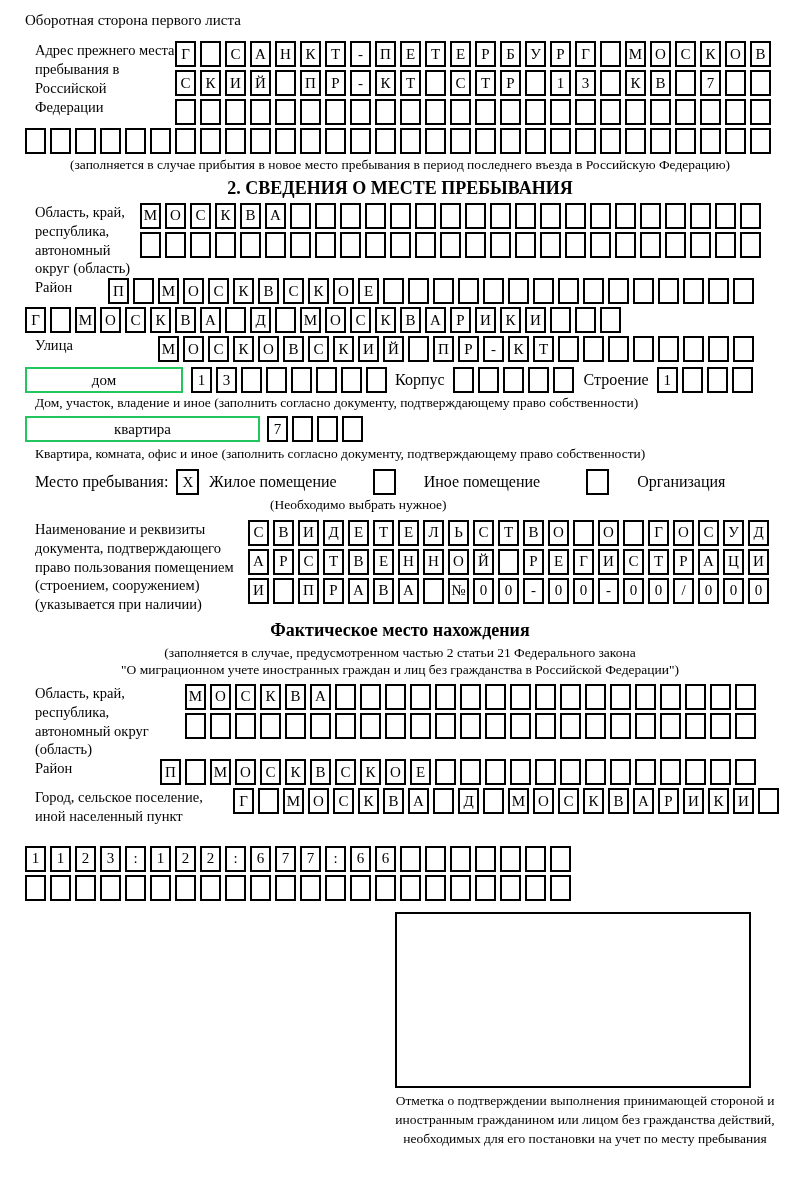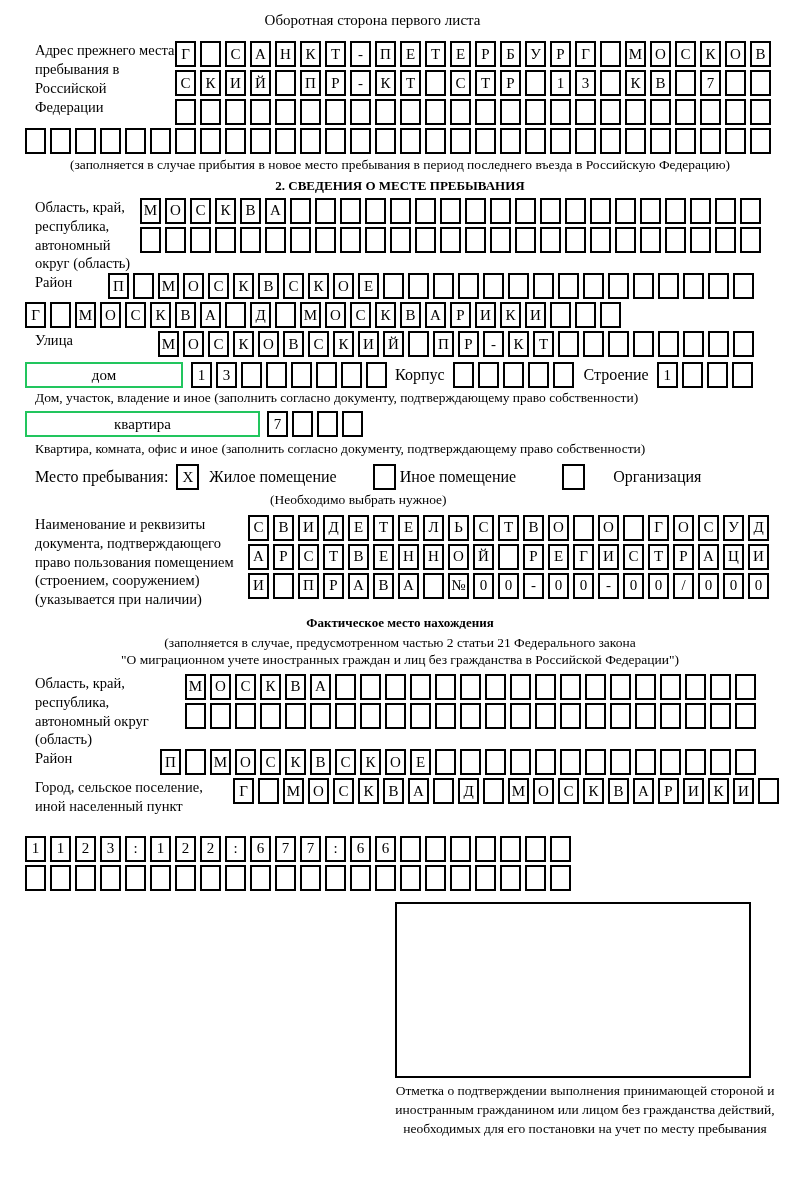--- a/index.html
+++ b/index.html
@@ -2,41 +2,41 @@
 <html><head>
 <meta charset="utf-8">
 <style>
   html,body{margin:0;padding:0;background:#fff;}
   body{
     width:800px;height:1180px;overflow:hidden;
     font-family:"Liberation Serif","DejaVu Serif",serif;
     color:#000;position:relative;box-sizing:border-box;
     padding:12px 25px 0 25px;
   }
-  .hdr{ text-align:center; padding-right:55px; font-size:15px; margin-bottom:12px;}
+  .hdr{ text-align:left; padding-right:55px; font-size:15px; margin-bottom:12px;}
   .frow{display:flex;align-items:flex-start;}
   .lbl{font-size:14.5px;line-height:1.3;padding-left:10px;box-sizing:border-box;flex-shrink:0;}
   .boxcol{display:flex;flex-direction:column;}
   .boxrow{display:flex;gap:4px;margin-bottom:3px;}
   .cell{
     width:21px;height:26px;border:2px solid #000;box-sizing:border-box;
     display:inline-flex;align-items:center;justify-content:center;
     font-size:15px;flex-shrink:0;background:#fff;
   }
   .typebox{
     border:2px solid #22c55e;height:26px;box-sizing:border-box;flex-shrink:0;
     display:flex;align-items:center;justify-content:center;font-size:15px;
   }
   .chk{
     width:23px;height:26px;border:2px solid #000;box-sizing:border-box;flex-shrink:0;
     display:inline-flex;align-items:center;justify-content:center;font-size:15px;
   }
   .note{font-size:13.5px;line-height:1.25;font-family:Liberation Serif, serif;}
   .note.center{text-align:center;}
-  .sect-title{font-size:13px;font-weight:bold;text-align:center;}
+  .sect-title{font-size:18px;font-weight:bold;text-align:center;}
   .inline-lbl{font-size:16px;white-space:nowrap;}
   .w150{width:150px}.w115{width:115px}.w83{width:83px}.w138{width:138px}.w133{width:133px}
   .w223{width:223px}.w160{width:160px}.w135{width:135px}.w208{width:208px}.w185{width:185px}
   .stamp-box{border:2px solid #000;box-sizing:border-box;width:356px;height:176px;margin-left:370px;margin-top:8px;background:#fff;}
   .stamp-note{margin-left:362px;width:396px;text-align:center;font-size:13.5px;line-height:1.4;margin-top:4px;}
 </style>
 </head>
 <body>
 
 <div class="hdr">Оборотная сторона первого листа</div>
@@ -350,21 +350,21 @@
       <span class="cell"></span>
     </div>
 </div>
 <div class="note" style="padding-left:10px;margin:4px 0 6px 0;">Квартира, комната, офис и иное (заполнить согласно документу, подтверждающему право собственности)</div>
 
 <div class="frow" style="align-items:center;">
   <div class="inline-lbl" style="padding-left:10px;">Место пребывания:</div>
   <span class="chk" style="margin-left:8px;">X</span>
   <span class="inline-lbl" style="margin-left:10px;">Жилое помещение</span>
   <span class="chk" style="margin-left:36px;"></span>
-  <span class="inline-lbl" style="margin-left:4px;">Иное помещение</span>
+  <span class="inline-lbl" style="margin-left:28px;">Иное помещение</span>
   <span class="chk" style="margin-left:46px;"></span>
   <span class="inline-lbl" style="margin-left:28px;">Организация</span>
 </div>
 <div class="note" style="margin:2px 0 6px 245px;">(Необходимо выбрать нужное)</div>
 
 <div class="frow">
   <div class="lbl w223">Наименование и реквизиты документа, подтверждающего право пользования помещением (строением, сооружением) (указывается при наличии)</div>
   <div class="boxcol">
     <div class="boxrow">
         <span class="cell">С</span>

